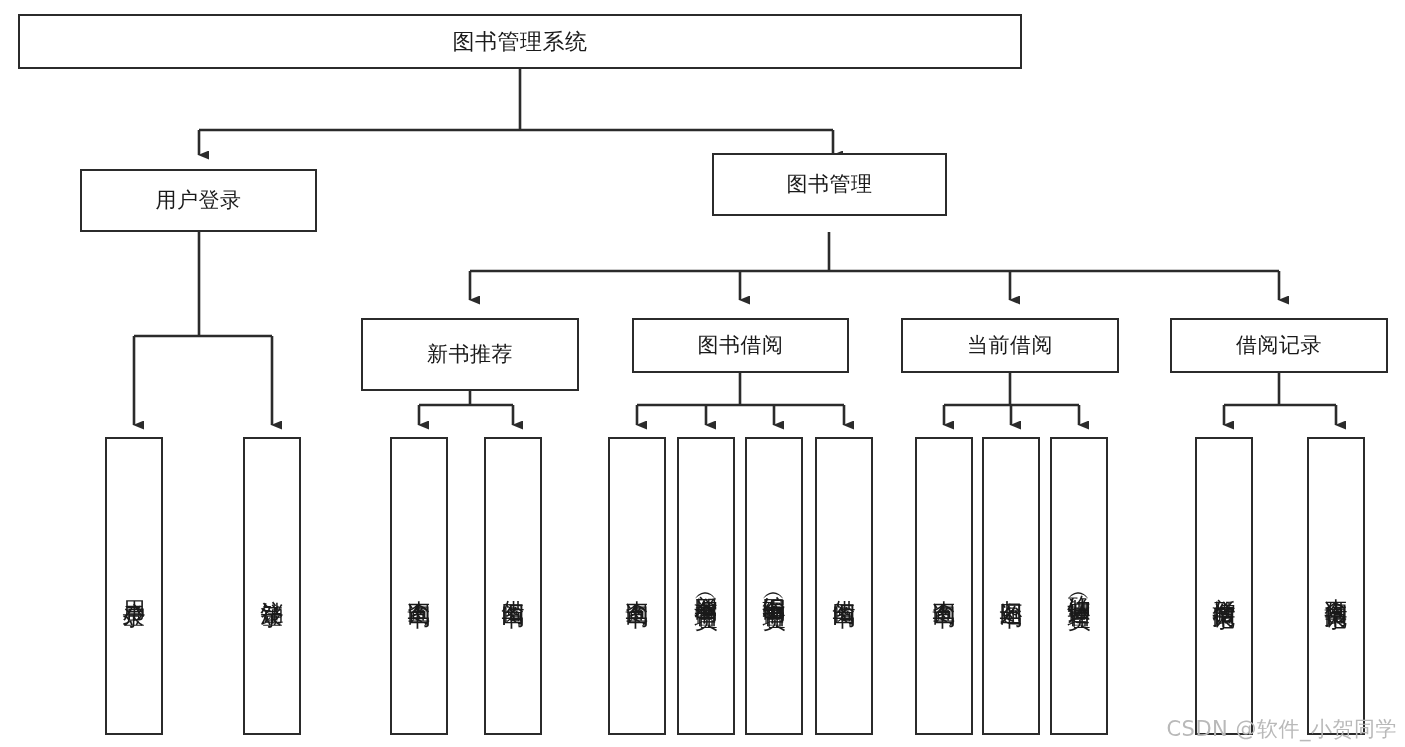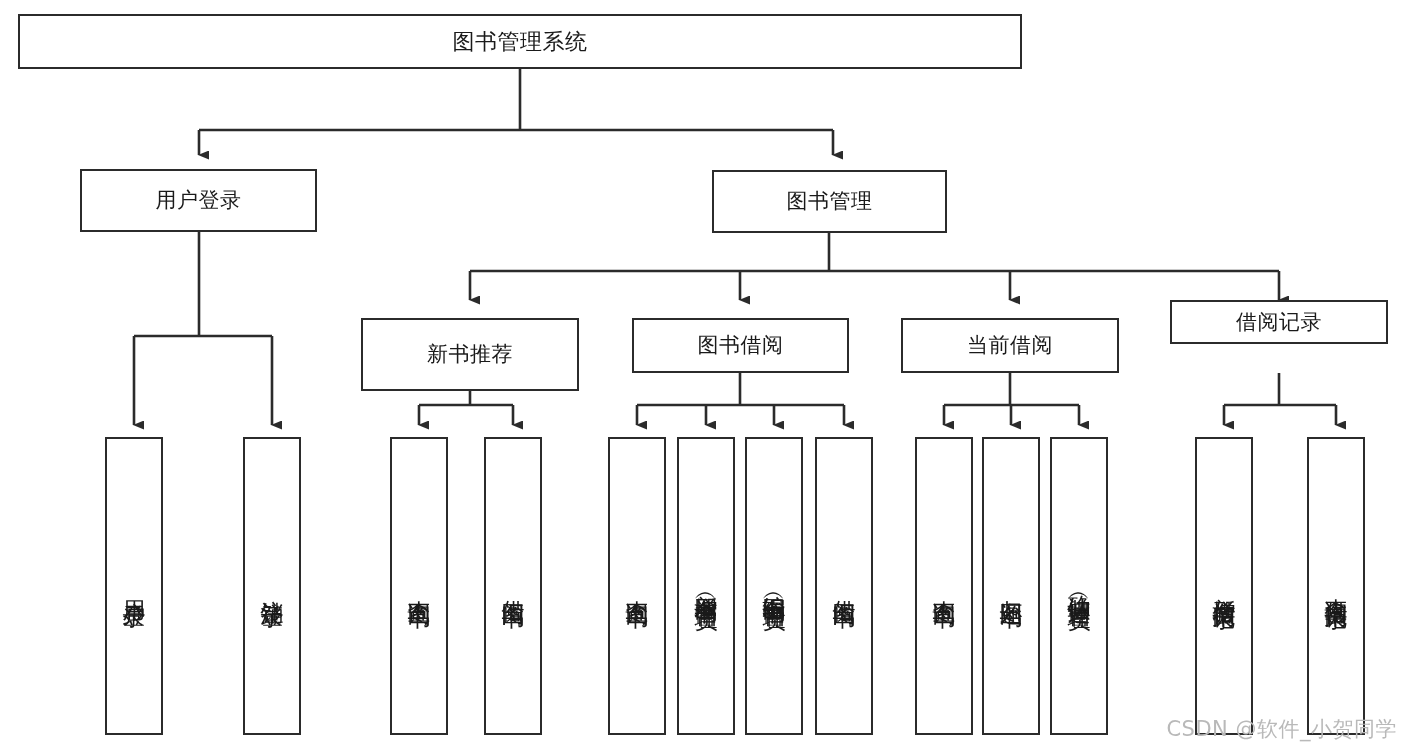--- a/index.html
+++ b/index.html
@@ -124,34 +124,34 @@
     </g>
   </svg>
 
   <div class="node root horizontal" style="left:18px; top:14px; width:1004px; height:55px;">
     <span class="label">图书管理系统</span>
   </div>
 
   <div class="node horizontal" style="left:80px; top:169px; width:237px; height:63px;">
     <span class="label">用户登录</span>
   </div>
-  <div class="node horizontal" style="left:712px; top:170px; width:235px; height:63px;">
+  <div class="node horizontal" style="left:712px; top:153px; width:235px; height:63px;">
     <span class="label">图书管理</span>
   </div>
 
   <div class="node horizontal" style="left:361px; top:318px; width:218px; height:73px;">
     <span class="label">新书推荐</span>
   </div>
   <div class="node horizontal" style="left:632px; top:318px; width:217px; height:55px;">
     <span class="label">图书借阅</span>
   </div>
   <div class="node horizontal" style="left:901px; top:318px; width:218px; height:55px;">
     <span class="label">当前借阅</span>
   </div>
-  <div class="node horizontal" style="left:1170px; top:300px; width:218px; height:44px;">
+  <div class="node horizontal" style="left:1170px; top:318px; width:218px; height:55px;">
     <span class="label">借阅记录</span>
   </div>
 
   <div class="node vertical" style="left:105px; top:437px; width:58px; height:298px;">
     <span class="label" style="margin-top: 143px;">用户登录</span>
   </div>
   <div class="node vertical" style="left:243px; top:437px; width:58px; height:298px;">
     <span class="label" style="margin-top: 143px;">注销登录</span>
   </div>
 

